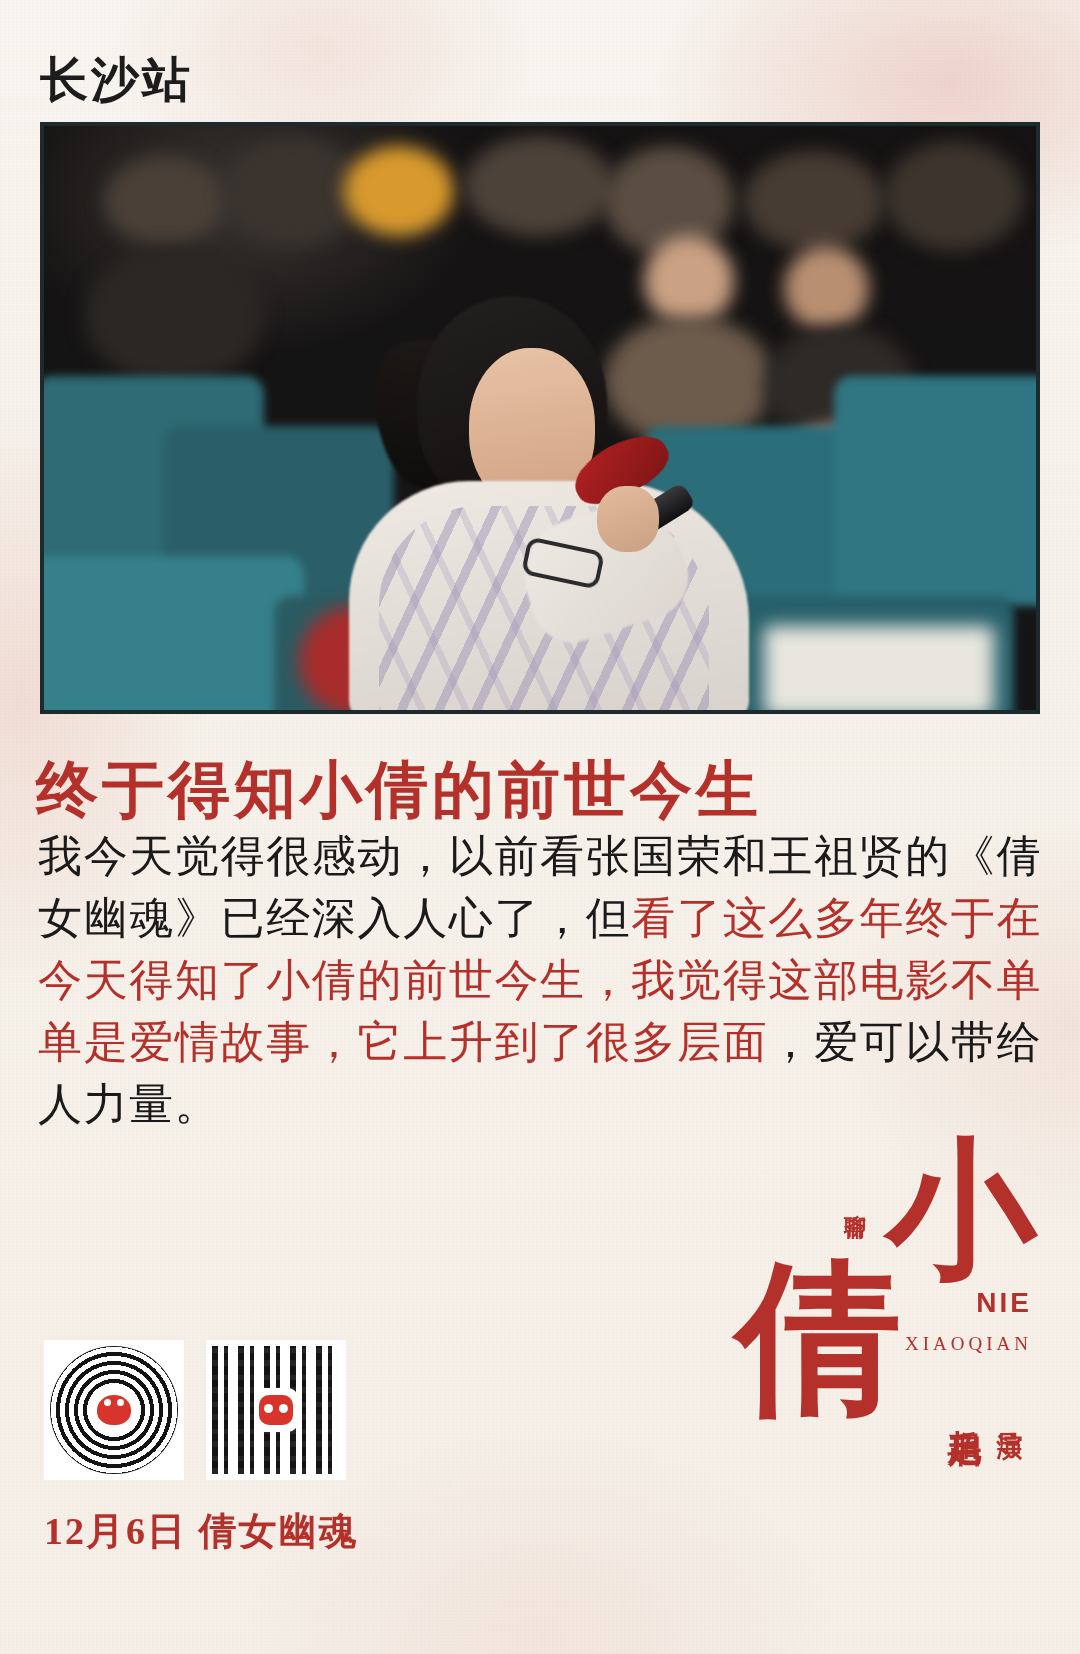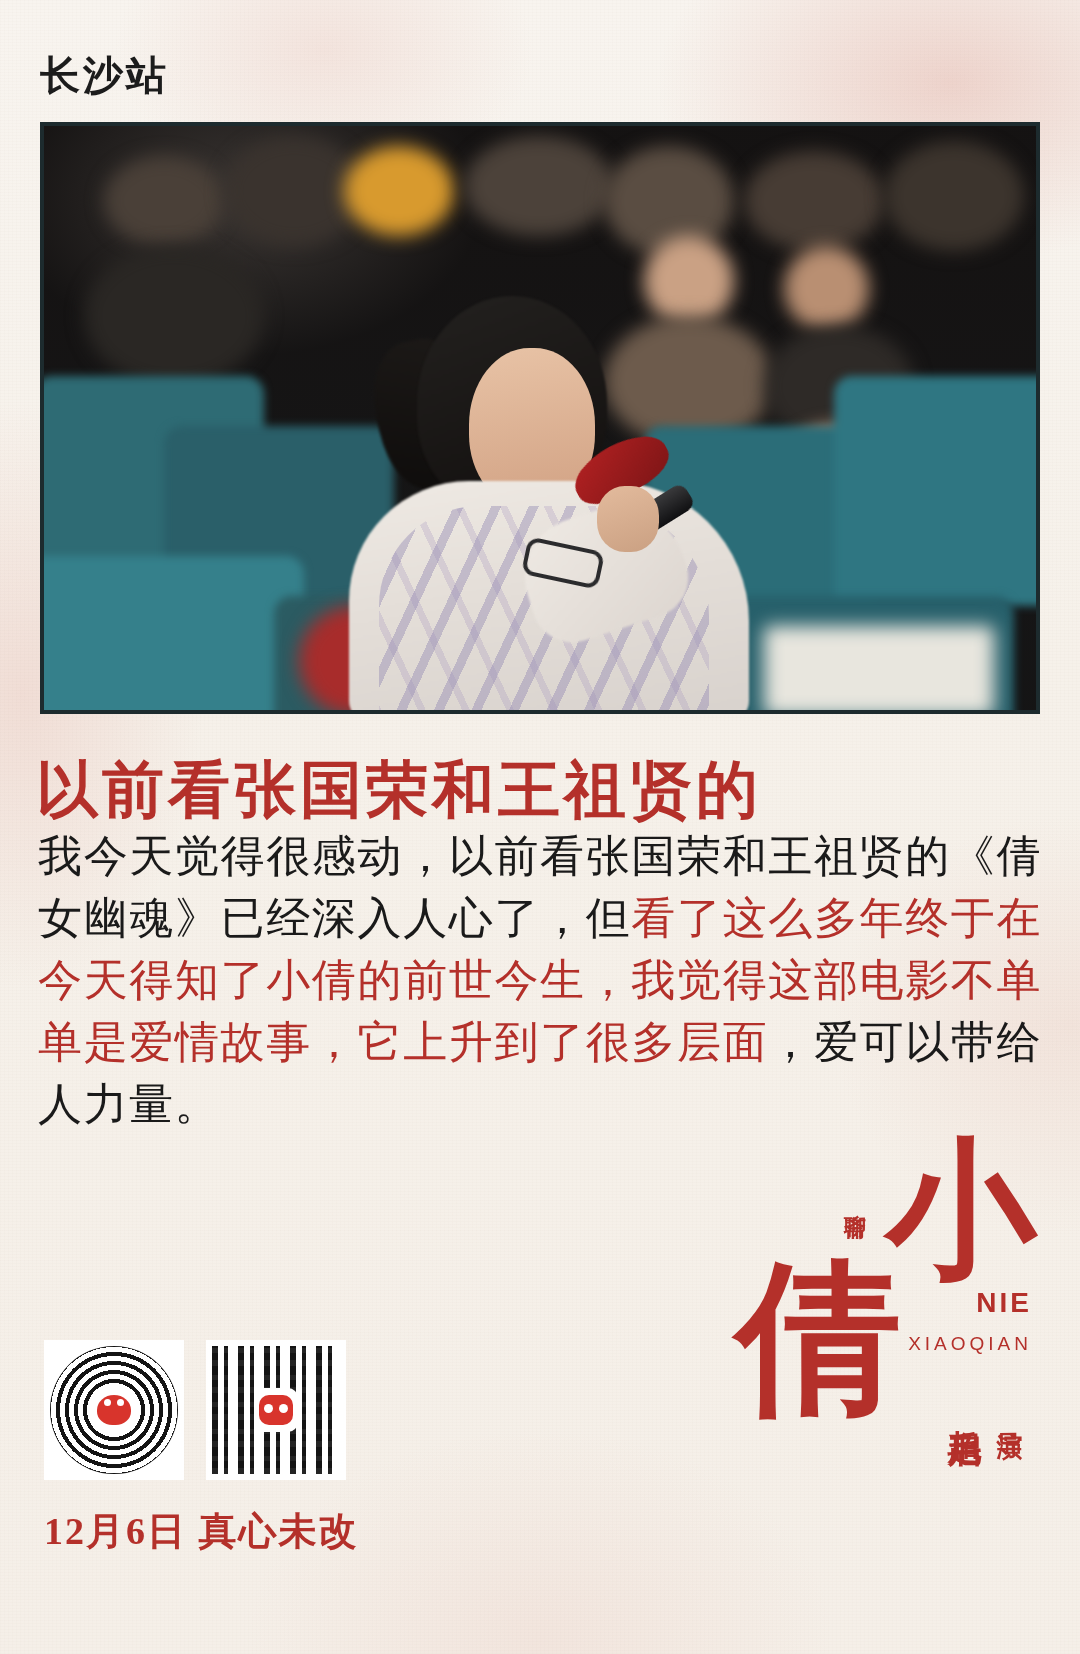--- a/index.html
+++ b/index.html
@@ -34,21 +34,21 @@
       repeating-linear-gradient(90deg, rgba(160,140,120,0.02) 0px, rgba(160,140,120,0.02) 1px, transparent 1px, transparent 4px);
     pointer-events: none;
   }
 
   .station {
     position: absolute;
     left: 40px;
     top: 48px;
     font-family: Liberation Mono, monospace;
     font-weight: bold;
-    font-size: 40px;
+    font-size: 48px;
     letter-spacing: 3px;
     color: #1c1c1c;
     text-align: right;
   }
 
   .photo-frame {
     position: absolute;
     left: 40px;
     top: 122px;
     width: 1000px;
@@ -257,21 +257,21 @@
     font-family: "Liberation Sans", sans-serif;
     font-weight: bold;
     font-size: 28px;
     letter-spacing: 3px;
     color: #b4302a;
   }
   .logo-pinyin {
     position: absolute;
     right: 14px;
     top: 198px;
-    font-family: Liberation Sans, sans-serif;
+    font-family: Liberation Serif, serif;
     font-size: 19px;
     letter-spacing: 4px;
     color: #b4302a;
   }
   .logo-big {
     position: absolute;
     left: 10px;
     top: 130px;
     font-family: "Liberation Serif", serif;
     font-weight: bold;
@@ -437,21 +437,21 @@
         <div class="p-pattern"></div>
         <div class="p-arm"></div>
         <div class="p-glasses"></div>
         <div class="p-mic-body"></div>
         <div class="p-mic-head"></div>
         <div class="p-hand"></div>
       </div>
     </div>
   </div>
 
-  <div class="headline">以前看张国荣和王祖贤的</div>
+  <div class="headline">终于得知小倩的前世今生</div>
 
   <div class="quote">
     <span>我今天觉得很感动，以前看张国荣和王祖贤的《倩女幽魂》已经深入人心了，但</span><span class="hl">看了这么多年终于在今天得知了小倩的前世今生，我觉得这部电影不单单是爱情故事，它上升到了很多层面</span><span>，爱可以带给人力量。</span>
   </div>
 
   <div class="logo">
     <div class="logo-big">倩</div>
     <div class="logo-xiao">小</div>
     <div class="logo-liaozhai">聊斋</div>
     <div class="logo-nie">NIE</div>
@@ -468,14 +468,14 @@
       </div>
     </div>
     <div class="qr">
       <div class="qr-noise"></div>
       <div class="qr-center">
         <div class="qr-eyes"></div>
       </div>
     </div>
   </div>
 
-  <div class="footer-date">12月6日 真心未改</div>
+  <div class="footer-date">12月6日 倩女幽魂</div>
 </div>
 
 </body></html>

